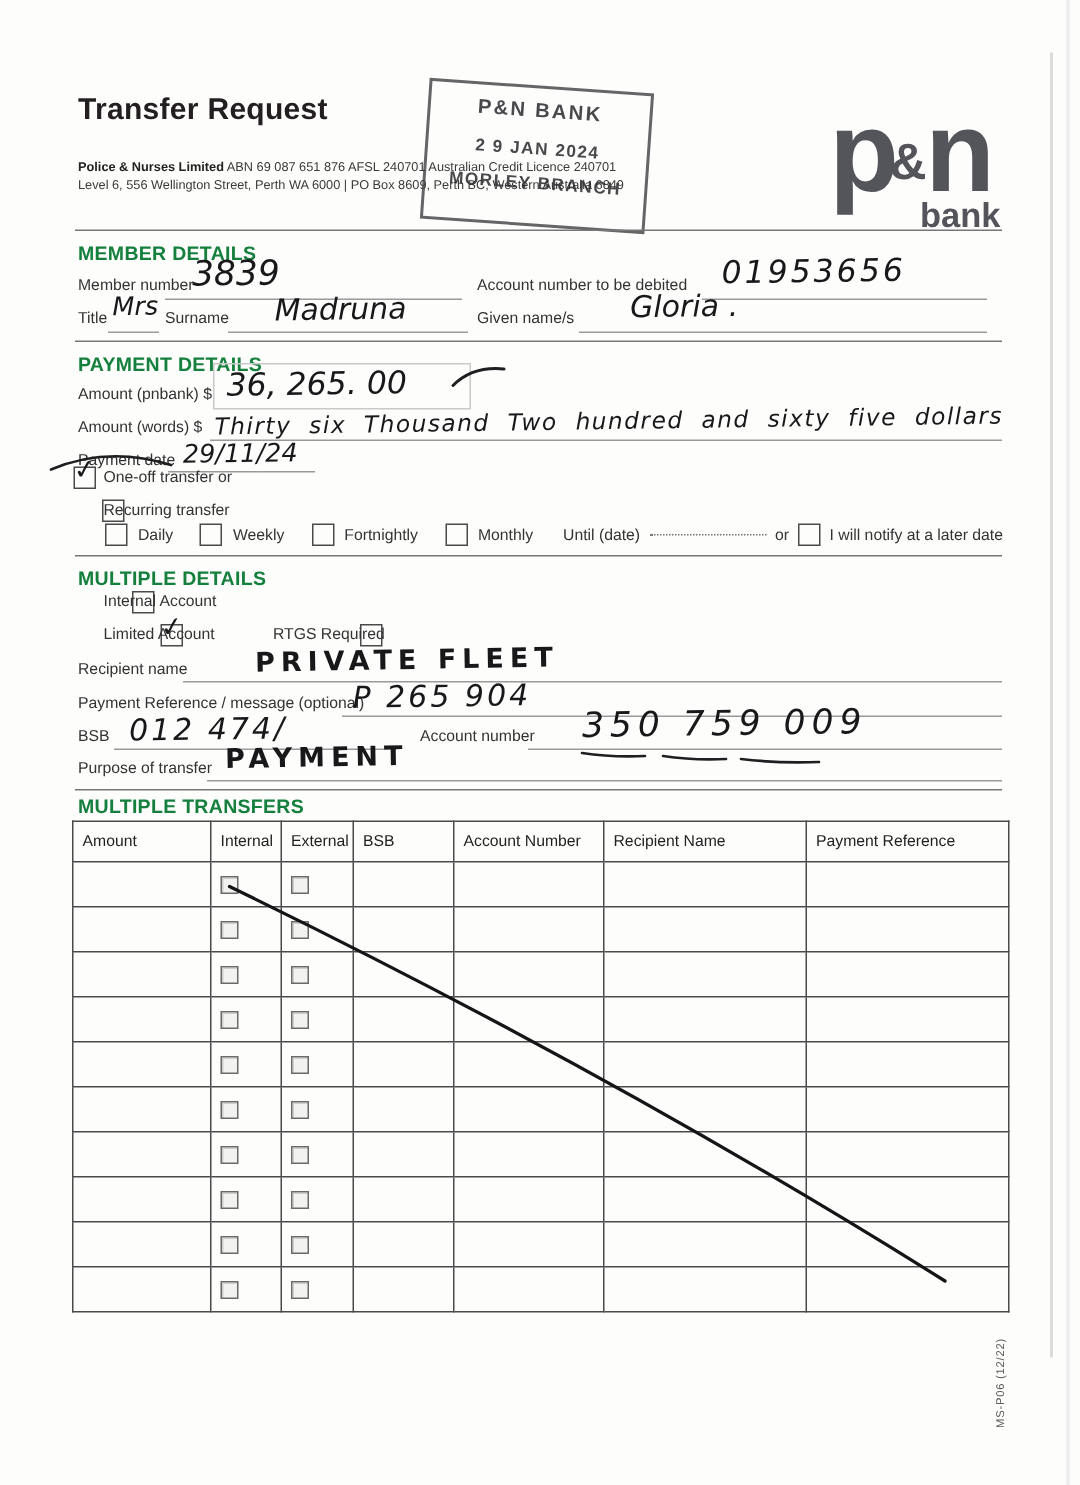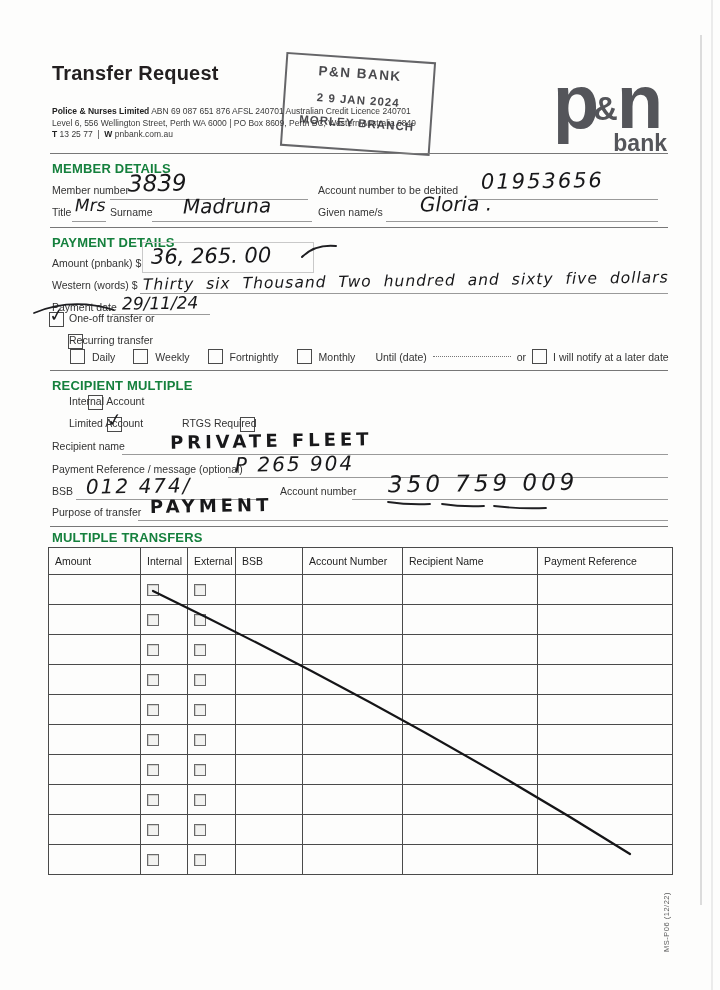--- a/index.html
+++ b/index.html
@@ -59,21 +59,20 @@
 <body>
 
 <div class="page">
 
   
   <div class="abs doc-title" style="left:52px;top:62px">Transfer Request</div>
 
   <div class="abs addr" style="left:52px;top:106px">
     <div><b>Police &amp; Nurses Limited</b><span> ABN 69 087 651 876 AFSL 240701 Australian Credit Licence 240701</span></div>
     <div>Level 6, 556 Wellington Street, Perth WA 6000  |  PO Box 8609, Perth BC, Western Australia 6849</div>
-    <div><b>T</b>&nbsp;<span>13 25 77</span>&nbsp;&nbsp;<span>|</span>&nbsp;&nbsp;<b>W</b>&nbsp;<span>pnbank.com.au</span></div>
   </div>
 
   <div class="abs stamp">
     <div class="stamp-bank">P&amp;N BANK</div>
     <div class="stamp-date">2 9 JAN 2024</div>
     <div class="stamp-branch">MORLEY BRANCH</div>
   </div>
 
   <div class="abs logo">
     <div class="logo-pn"><span>p</span><span class="logo-amp">&amp;</span><span>n</span></div>
@@ -107,21 +106,21 @@
 
   <div class="abs rule dark" style="left:50px;top:227px;width:618px"></div>
 
   
   <div class="abs sec-h" style="left:52px;top:235px">PAYMENT DETAILS</div>
 
   <div class="abs lbl" style="left:52px;top:257px">Amount (pnbank) $</div>
   <div class="abs amt-box" style="left:142px;top:242px;width:170px;height:29px"></div>
   <div class="abs hw" style="left:151px;top:244px;font-size:21px">36, 265. 00</div>
 
-  <div class="abs lbl" style="left:52px;top:279px">Western (words) $</div>
+  <div class="abs lbl" style="left:52px;top:279px">Amount (words) $</div>
   <div class="abs fline" style="left:140px;top:293px;width:528px"></div>
   <div class="abs hw" style="left:143px;top:272px;font-size:15.5px;letter-spacing:1px;word-spacing:6px">Thirty six Thousand Two hundred and sixty five dollars</div>
 
   <div class="abs lbl" style="left:52px;top:301px">Payment date</div>
   <div class="abs fline" style="left:112px;top:314px;width:98px"></div>
   <div class="abs hw" style="left:122px;top:293px;font-size:17px">29/11/24</div>
 
   <span class="abs cb checked" style="left:49px;top:310px"></span>
   <div class="abs lbl" style="left:69px;top:312px">One-off transfer or</div>
 
@@ -152,21 +151,21 @@
       <span class="dotline" style="display:inline-block;width:78px"></span>
       <span class="lbl">or</span>
       <span class="cb"></span>
       <span class="lbl">I will notify at a later date</span>
     </span>
   </div>
 
   <div class="abs rule dark" style="left:50px;top:370px;width:618px"></div>
 
   
-  <div class="abs sec-h" style="left:52px;top:378px">RECIPIENT MULTIPLE</div>
+  <div class="abs sec-h" style="left:52px;top:378px">MULTIPLE DETAILS</div>
 
   <span class="abs cb" style="left:49px;top:393px"></span>
   <div class="abs lbl" style="left:69px;top:395px">Internal Account</div>
 
   <span class="abs cb checked" style="left:49px;top:415px"></span>
   <div class="abs lbl" style="left:69px;top:417px">Limited Account</div>
   <span class="abs cb" style="left:162px;top:415px"></span>
   <div class="abs lbl" style="left:182px;top:417px">RTGS Required</div>
 
   <div class="abs lbl" style="left:52px;top:440px">Recipient name</div>

